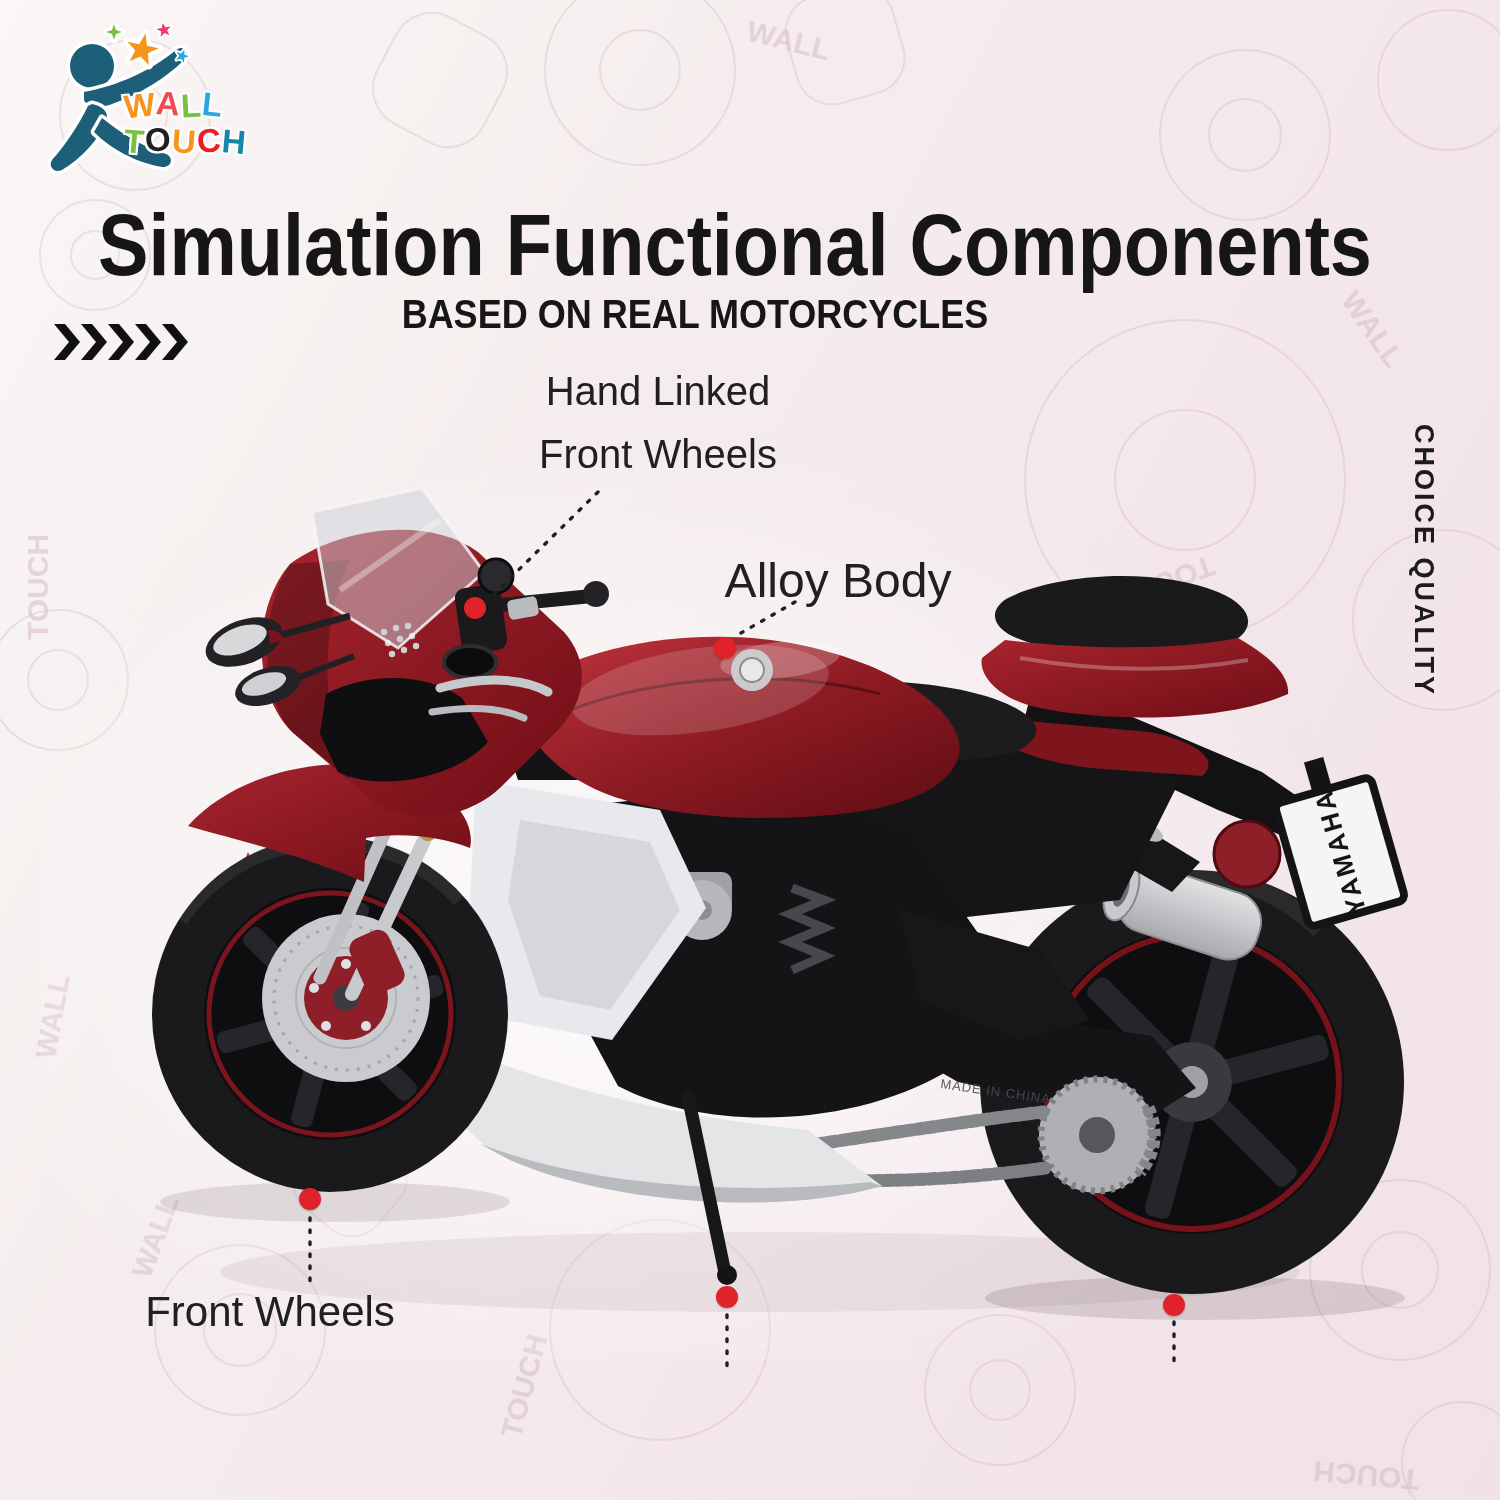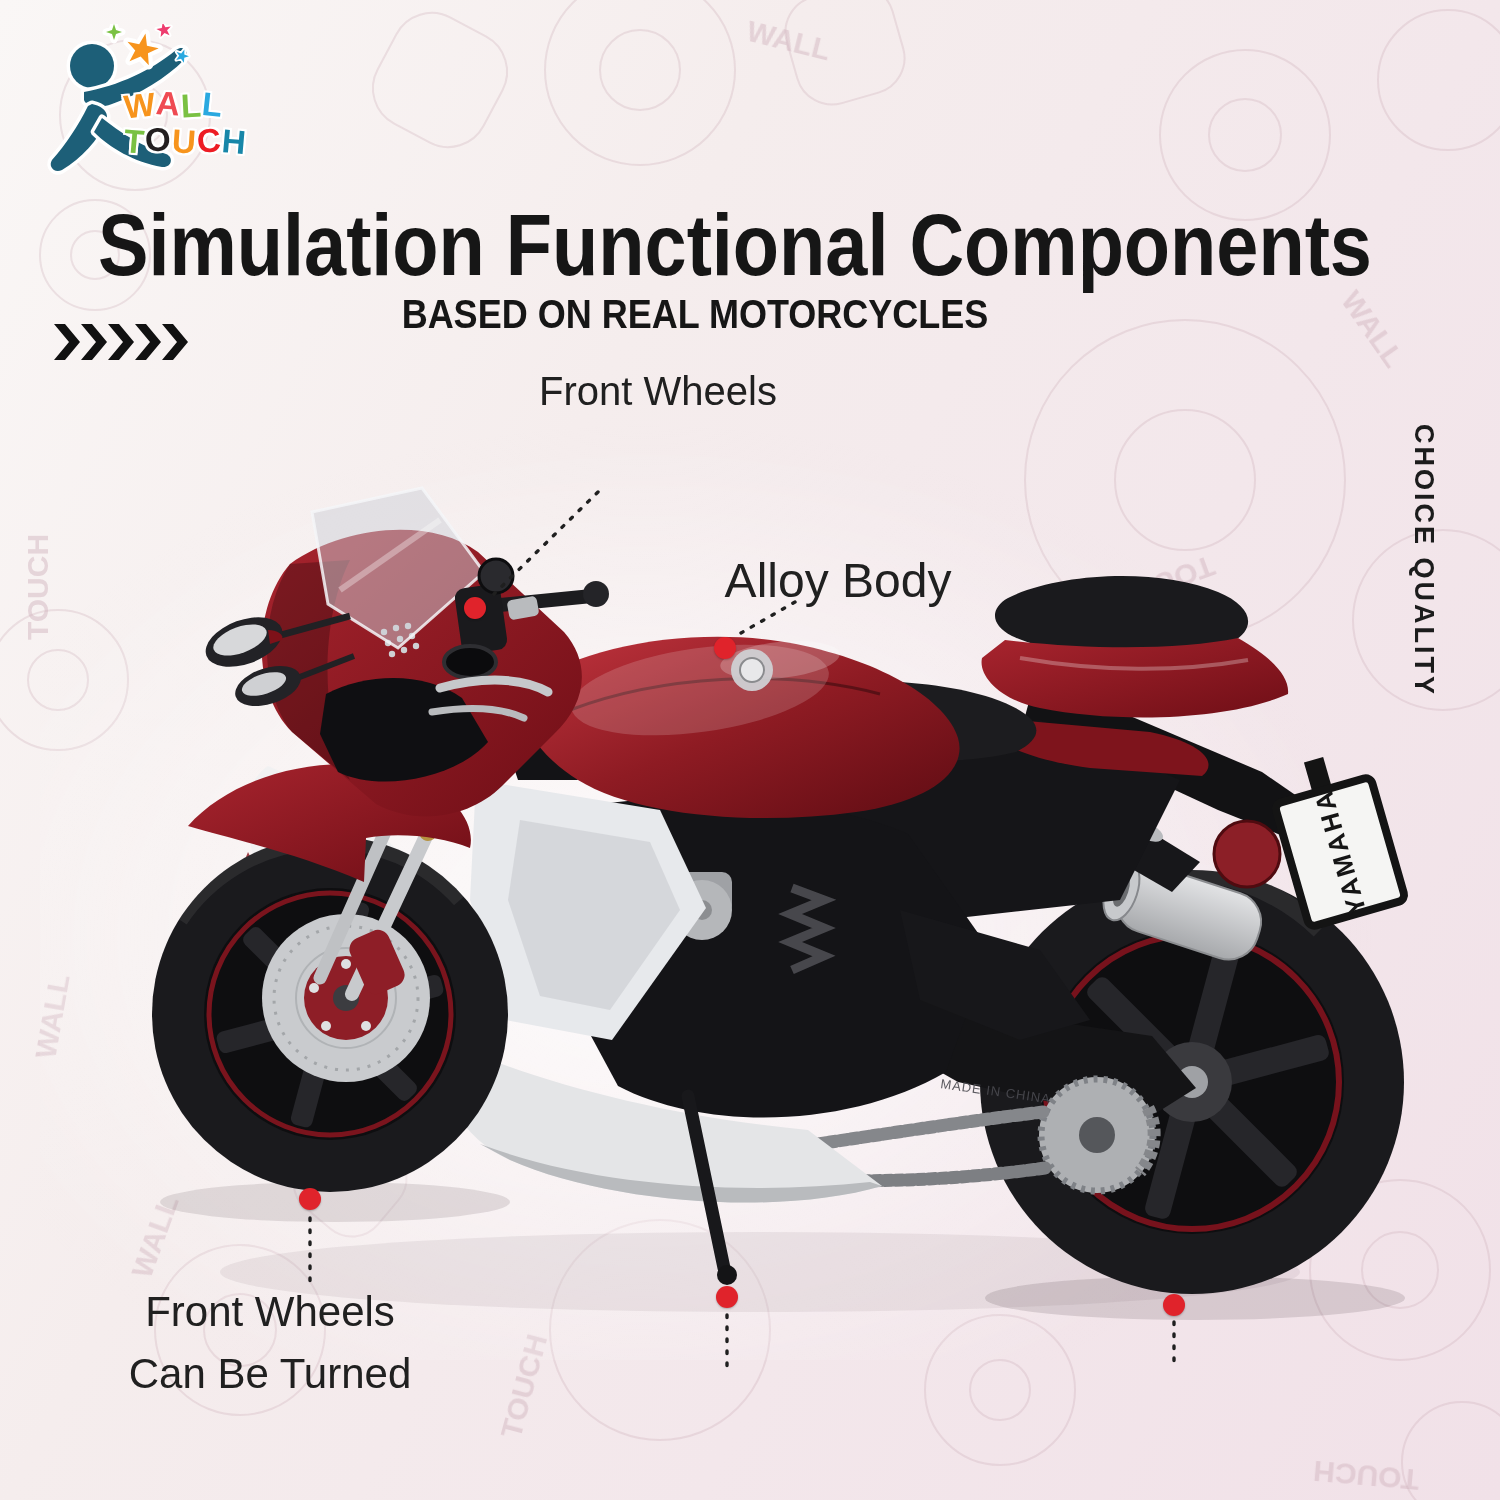--- a/index.html
+++ b/index.html
@@ -352,25 +352,25 @@
     </g>
   </svg>
 
   <div class="dot" id="dot1"></div>
   <div class="dot" id="dot2"></div>
   <div class="dot" id="dot3"></div>
   <div class="dot" id="dot4"></div>
   <div class="dot" id="dot5"></div>
 
   <div class="callout-label" id="lbl-hand">
+    <div>Hand Linked</div>
     <div>Front Wheels</div>
   </div>
   <div class="callout-label" id="lbl-alloy">
     <div>Alloy Body</div>
   </div>
   <div class="callout-label" id="lbl-front">
     <div>Front Wheels</div>
-    <div>Can Be Turned</div>
   </div>
   <div class="callout-label" id="lbl-rear">
   </div>
 
 </div>
 
 </body></html>

